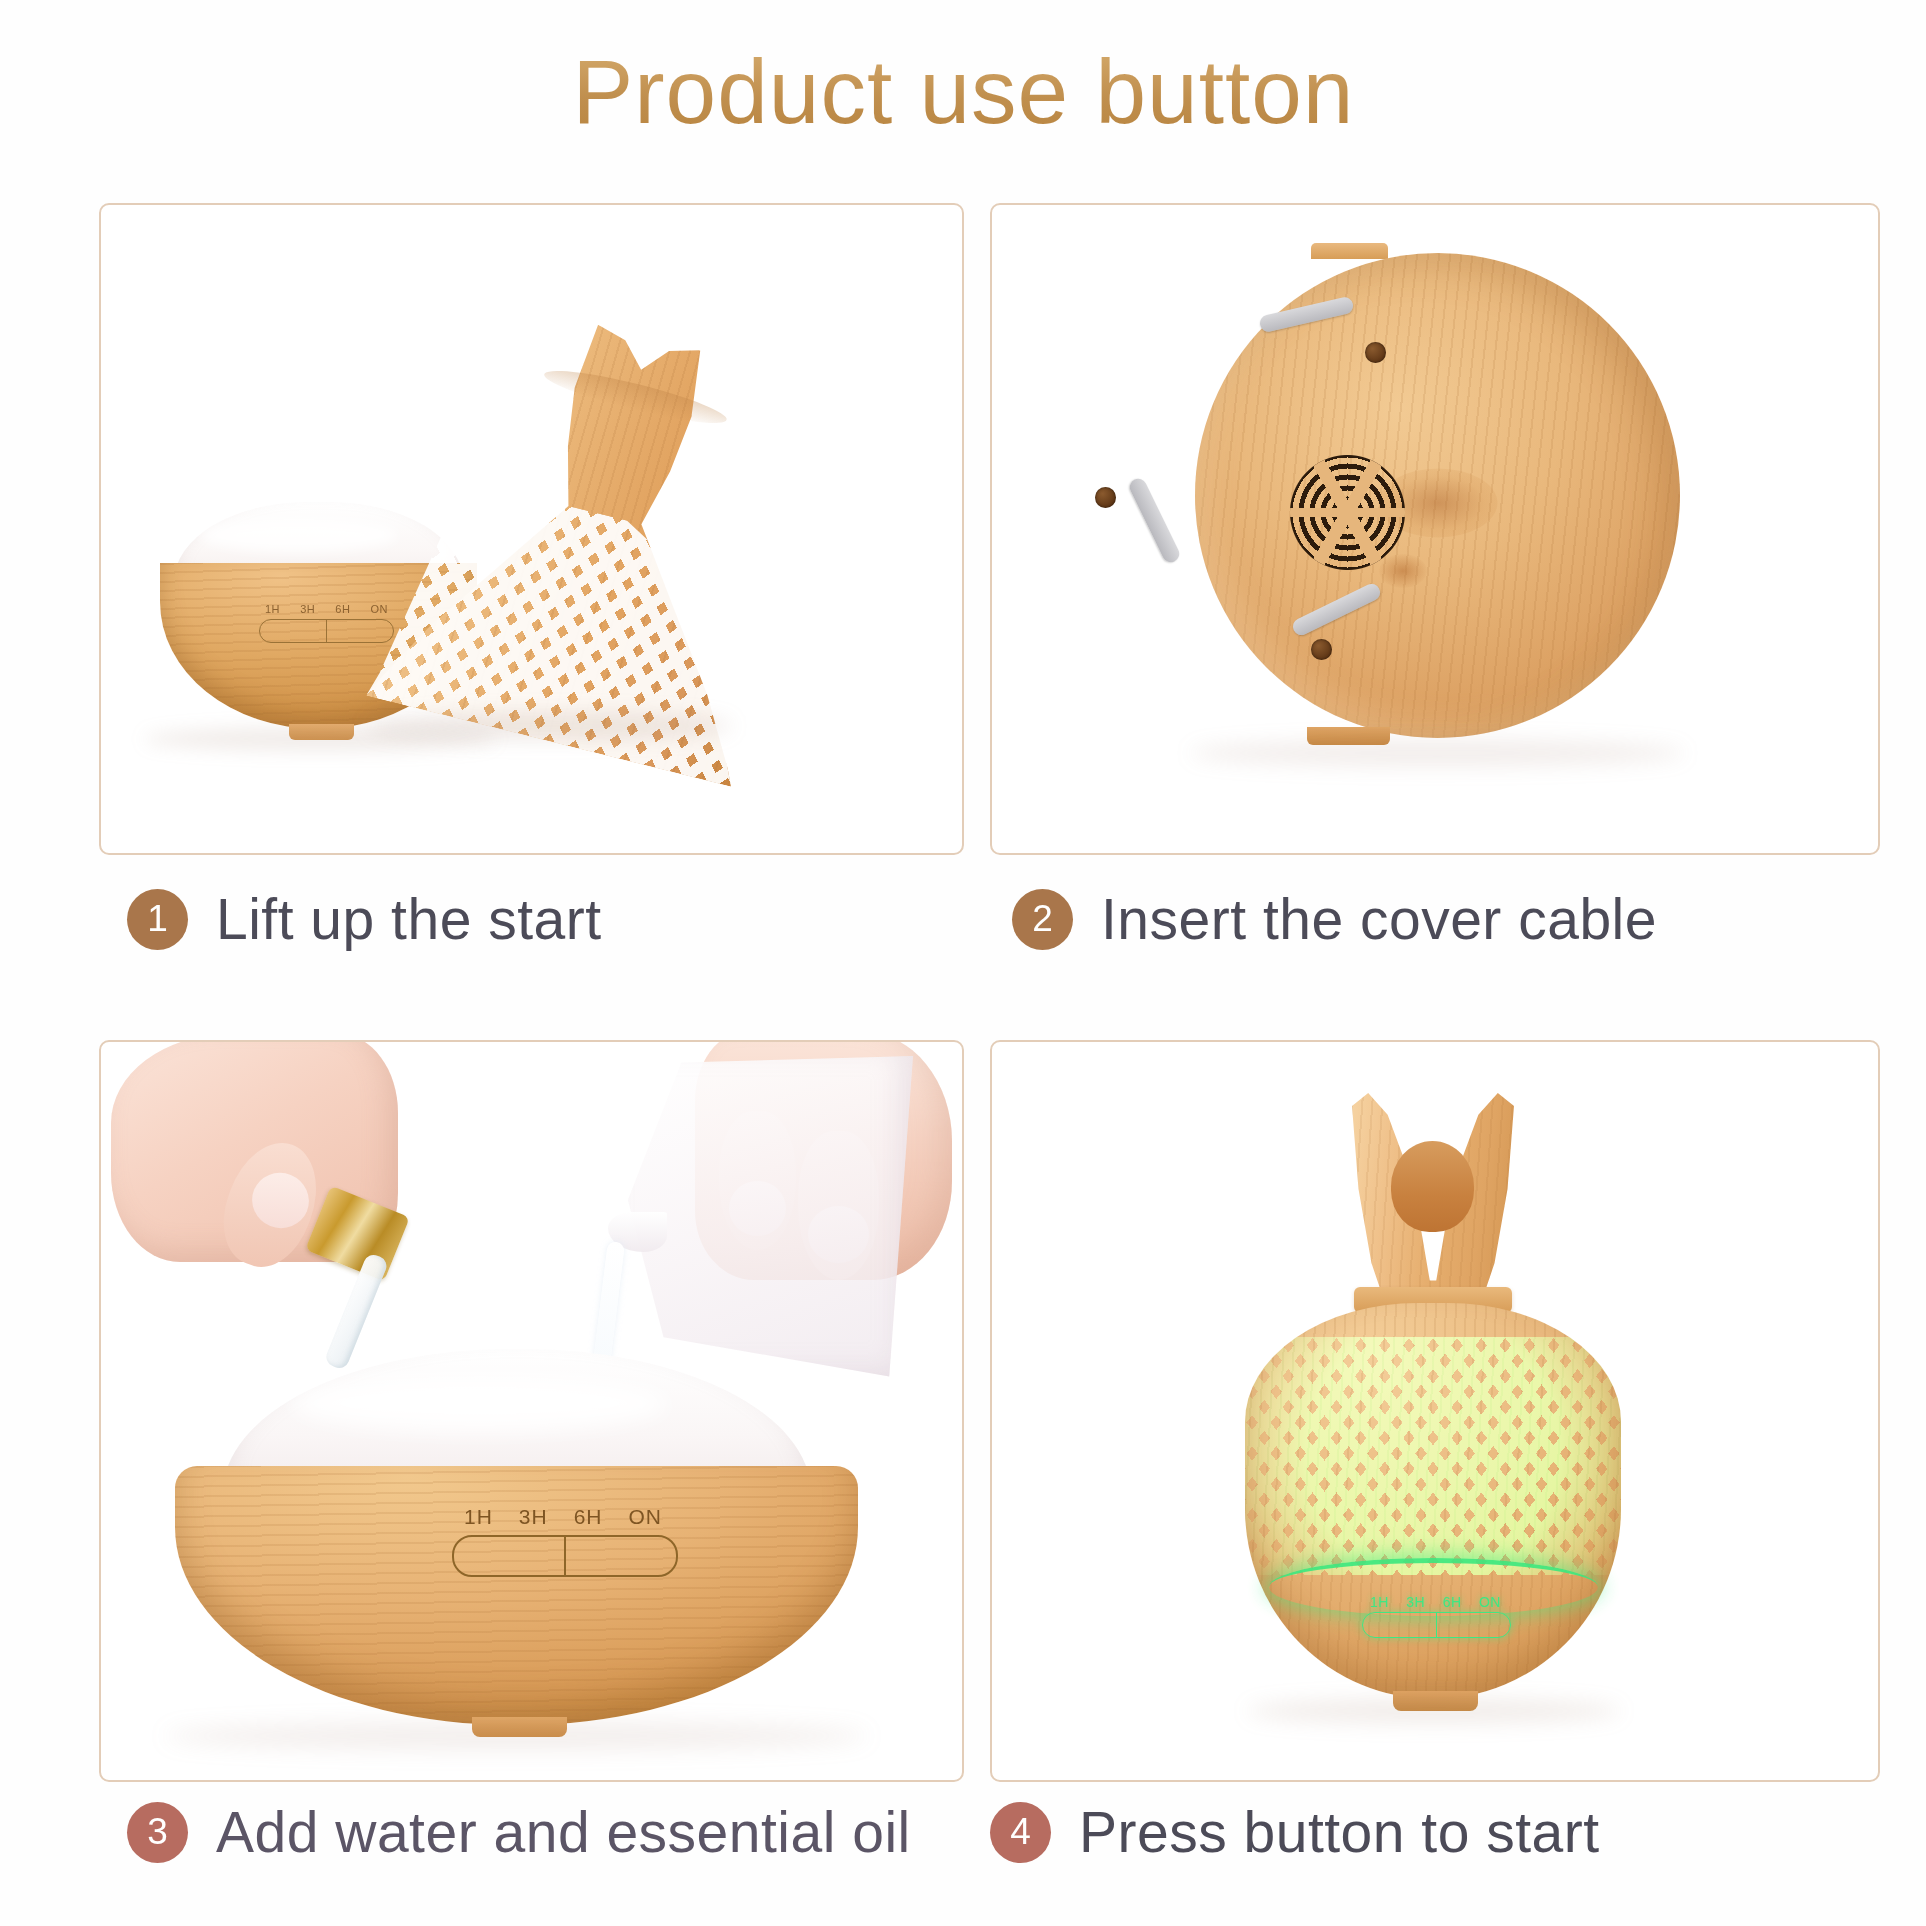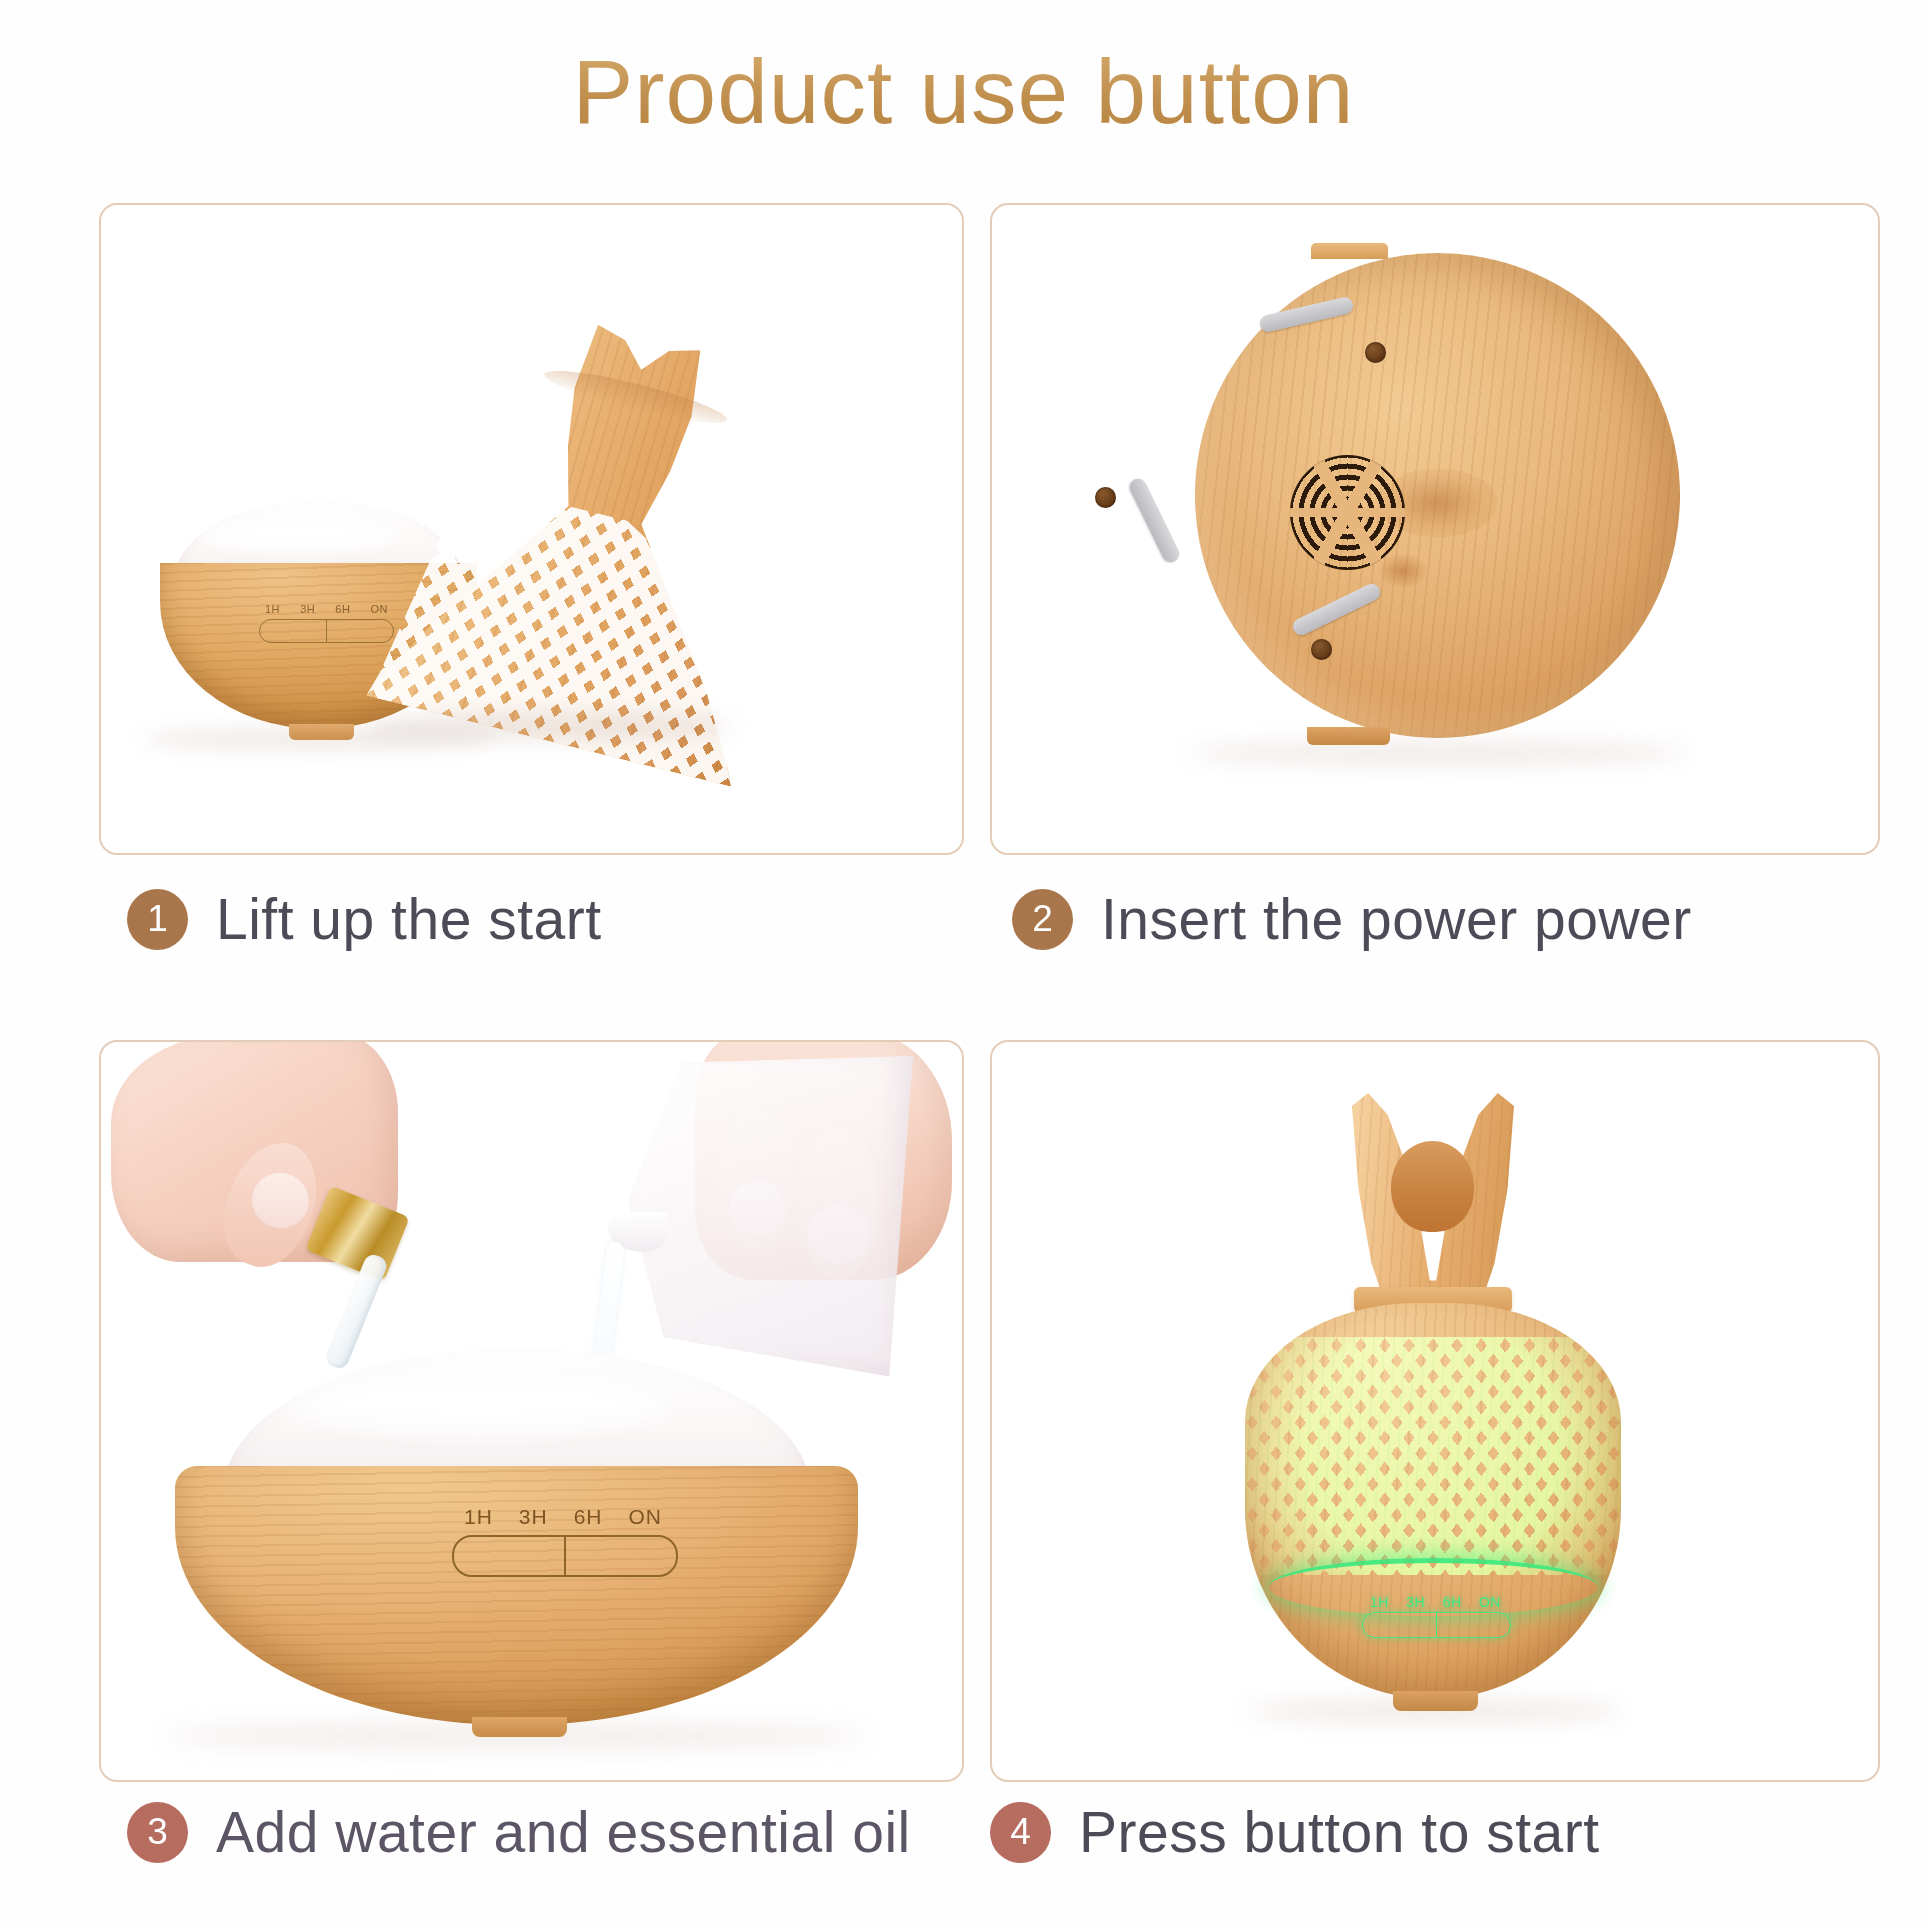--- a/index.html
+++ b/index.html
@@ -26,21 +26,21 @@
     line-height:1.1;
     white-space:nowrap;
   }
 
   
   .grid{position:absolute;top:203px;left:0;width:1927px;height:1703px;}
 
   .card{
     position:absolute;
     border:2px solid #E3CDB8;
-    border-radius:18px;
+    border-radius:10px;
     background:#FFFFFF;
     overflow:hidden;
   }
   .card.c1{left:99px;  top:0px;   width:861px; height:648px;}
   .card.c2{left:990px; top:0px;   width:886px; height:648px;}
   .card.c3{left:99px;  top:837px; width:861px; height:738px;}
   .card.c4{left:990px; top:837px; width:886px; height:738px;}
 
   
   .caption{position:absolute;display:flex;align-items:center;gap:28px;}
@@ -566,21 +566,21 @@
       </div>
     </div>
 
     <div class="caption p1">
       <div class="badge brown">1</div>
       <div class="cap-text">Lift up the start</div>
     </div>
 
     <div class="caption p2">
       <div class="badge brown">2</div>
-      <div class="cap-text">Insert the power power</div>
+      <div class="cap-text">Insert the cover cable</div>
     </div>
 
     <div class="caption p3">
       <div class="badge rose">3</div>
       <div class="cap-text rosy">Add water and essential oil</div>
     </div>
 
     <div class="caption p4">
       <div class="badge rose">4</div>
       <div class="cap-text">Press button to start</div>

